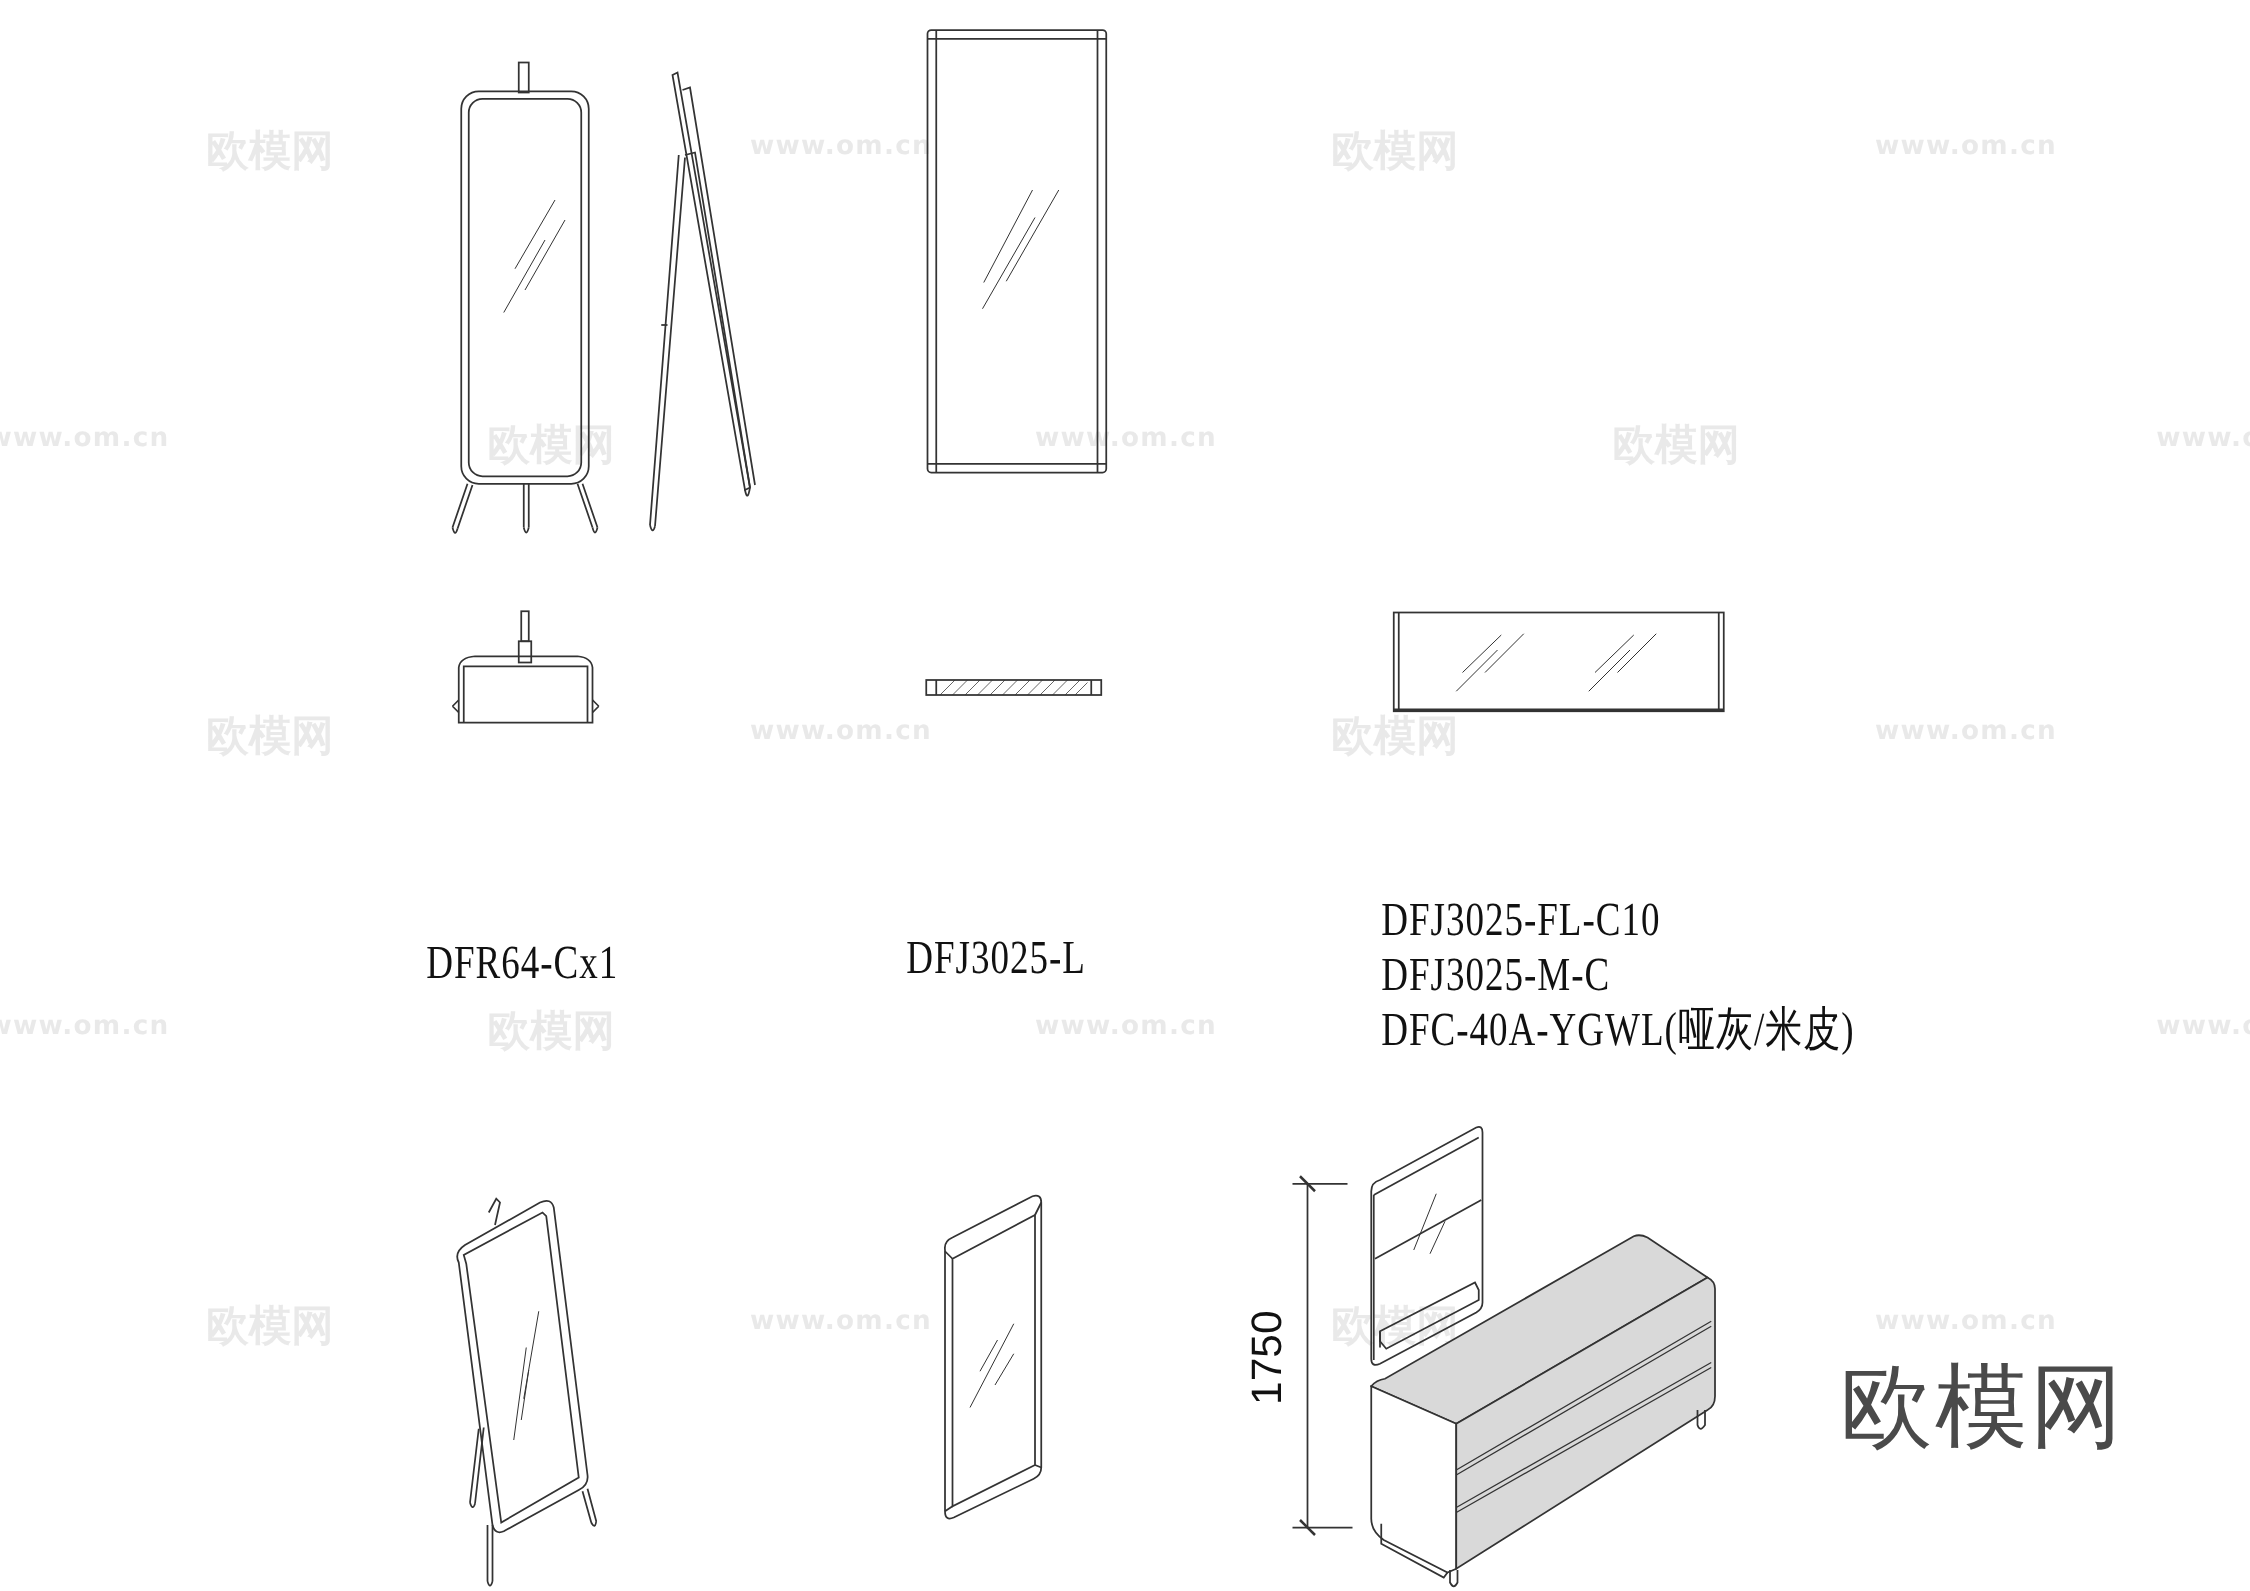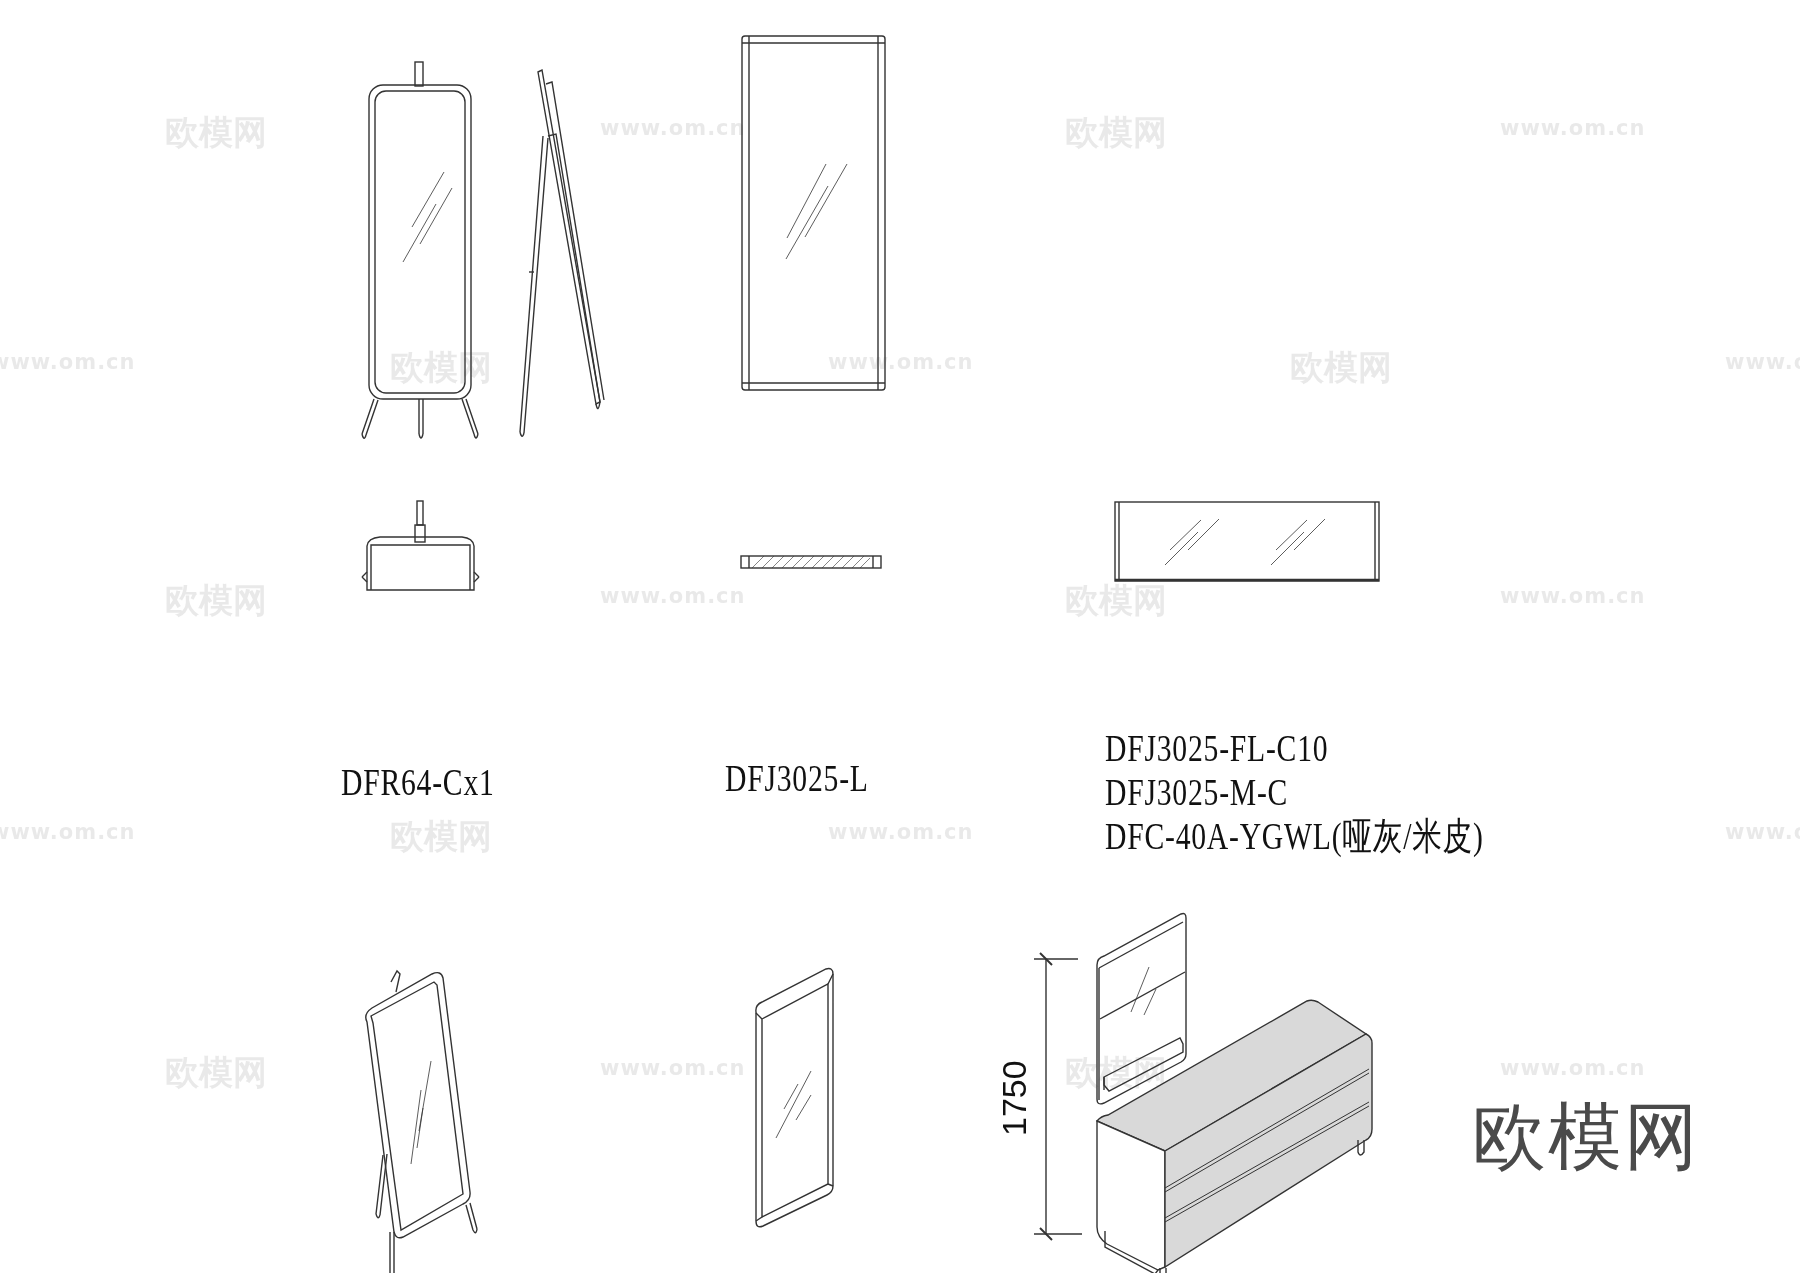--- a/index.html
+++ b/index.html
@@ -1,17 +1,17 @@
 <!DOCTYPE html>
 <html><head>
 <meta charset="utf-8">
 <style>
   html,body{margin:0;padding:0;background:#ffffff;}
   body{width:1800px;height:1273px;position:relative;overflow:hidden;font-family:"DejaVu Serif",serif;}
-  .canvas{position:absolute;left:0;top:12px;width:1800px;height:973px;}
+  .canvas{position:absolute;left:0;top:0;width:1800px;height:973px;}
   svg{position:absolute;left:0;top:0;}
   .label{position:absolute;color:#111;font-family:"Liberation Serif","DejaVu Serif",serif;font-size:38px;line-height:44px;transform:scaleX(0.78);transform-origin:left top;white-space:nowrap;letter-spacing:1px;}
   .label-block .ln{display:block;}
   .dim{position:absolute;font-family:"Liberation Sans","DejaVu Sans",sans-serif;font-size:34px;color:#111;transform:rotate(-90deg);transform-origin:left top;white-space:nowrap;}
   .brand{position:absolute;font-family:"DejaVu Sans",sans-serif;font-size:74px;color:#4a4a4a;letter-spacing:2px;white-space:nowrap;}
   .wm{position:absolute;font-family:"DejaVu Sans",sans-serif;color:rgba(120,120,120,0.16);white-space:nowrap;}
   .wm.cn{font-size:34px;font-weight:bold;}
   .wm.url{font-size:21px;font-weight:bold;letter-spacing:1px;}
 </style>
 </head>

